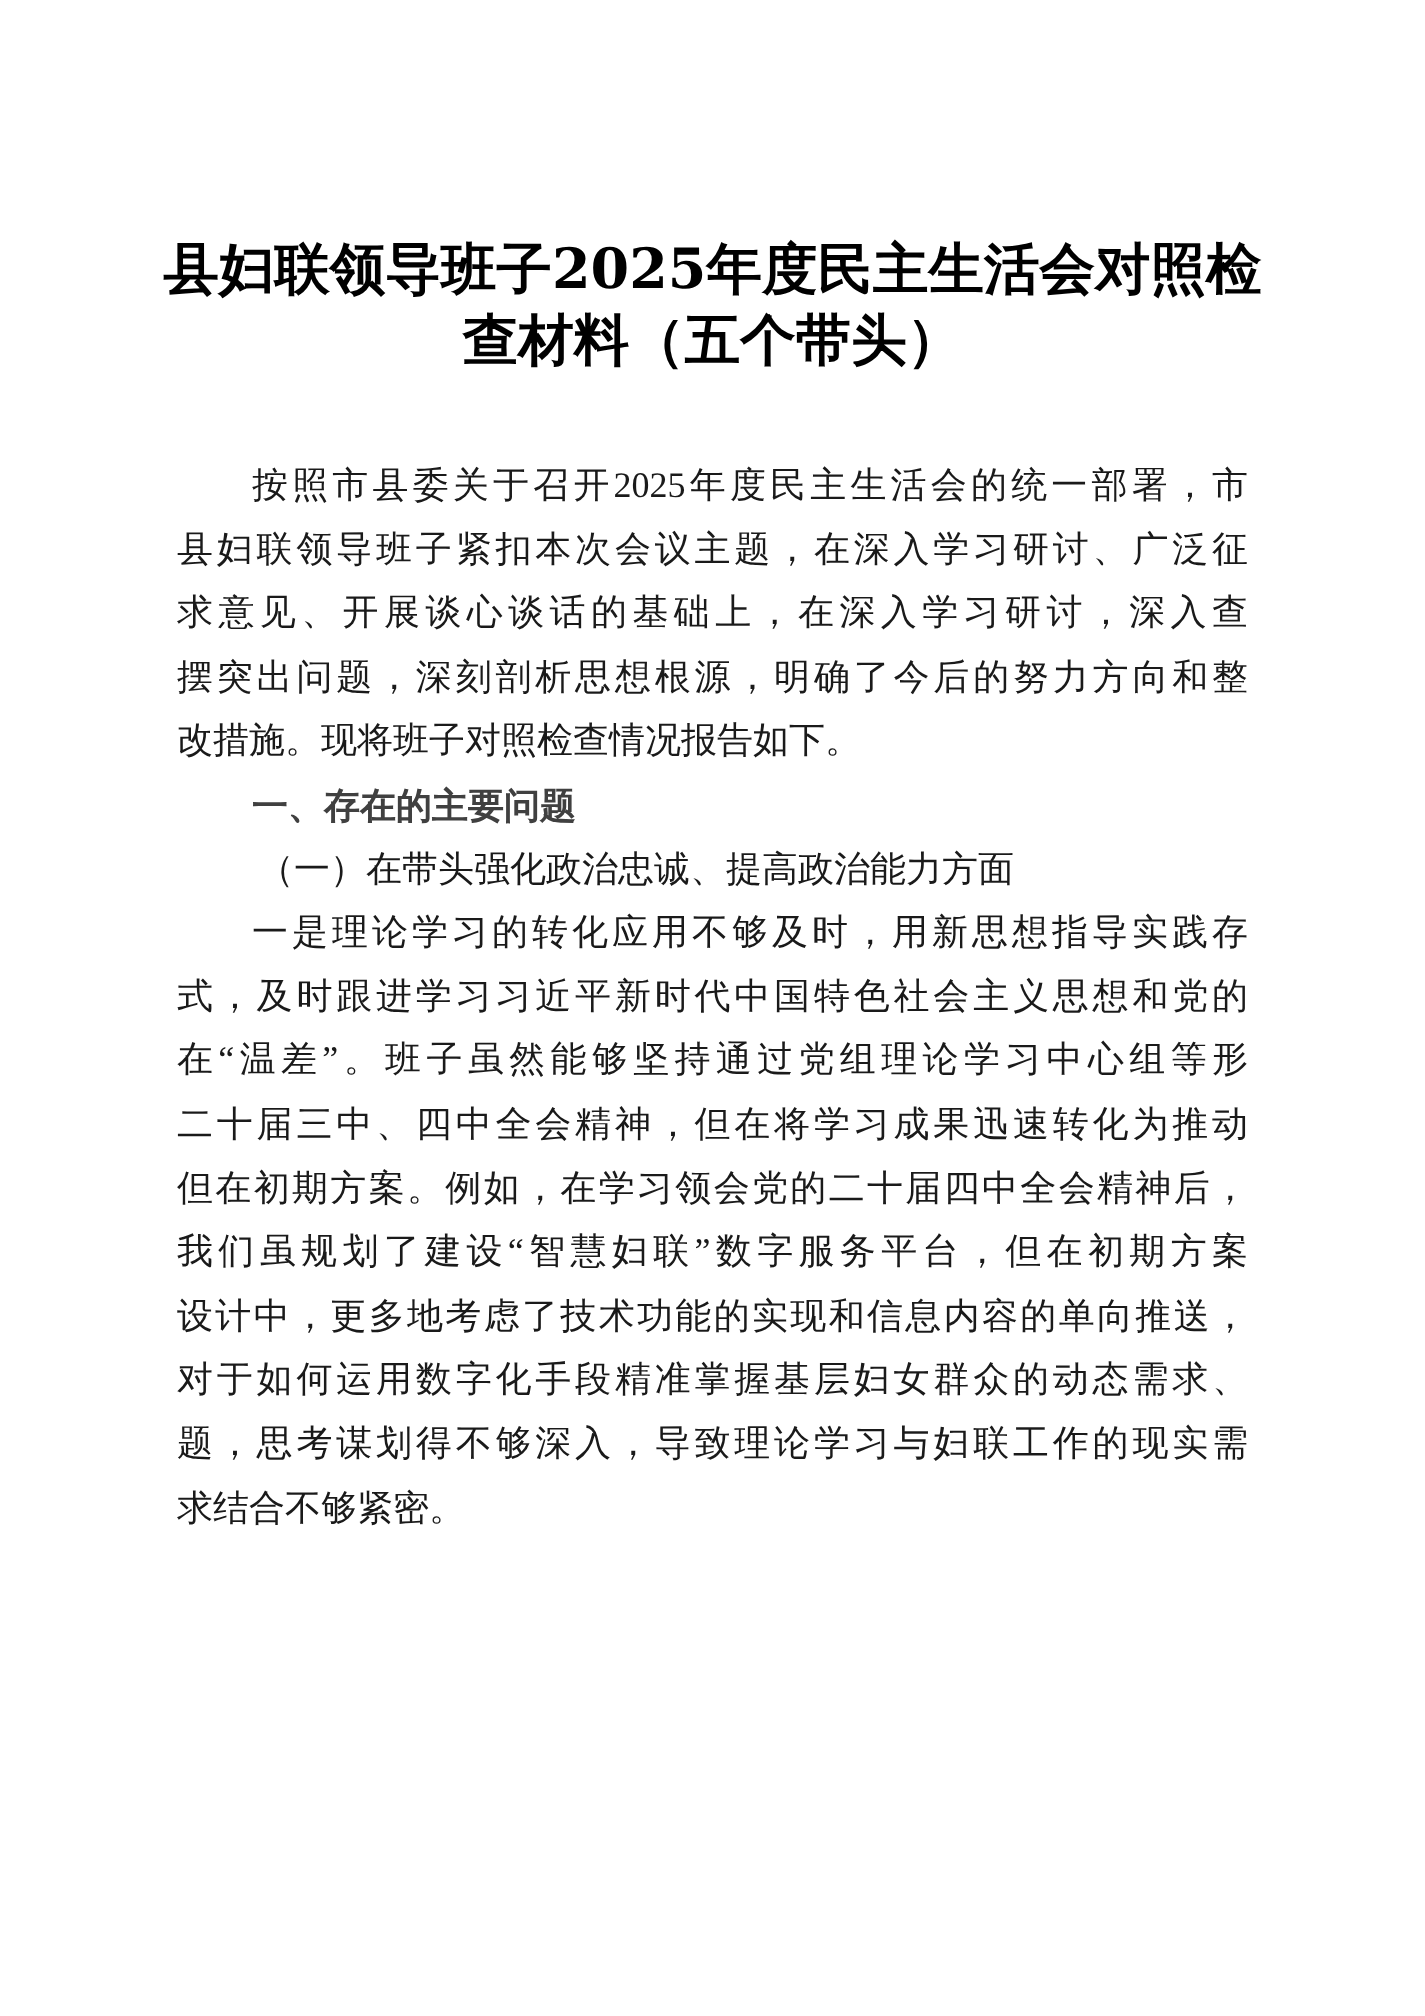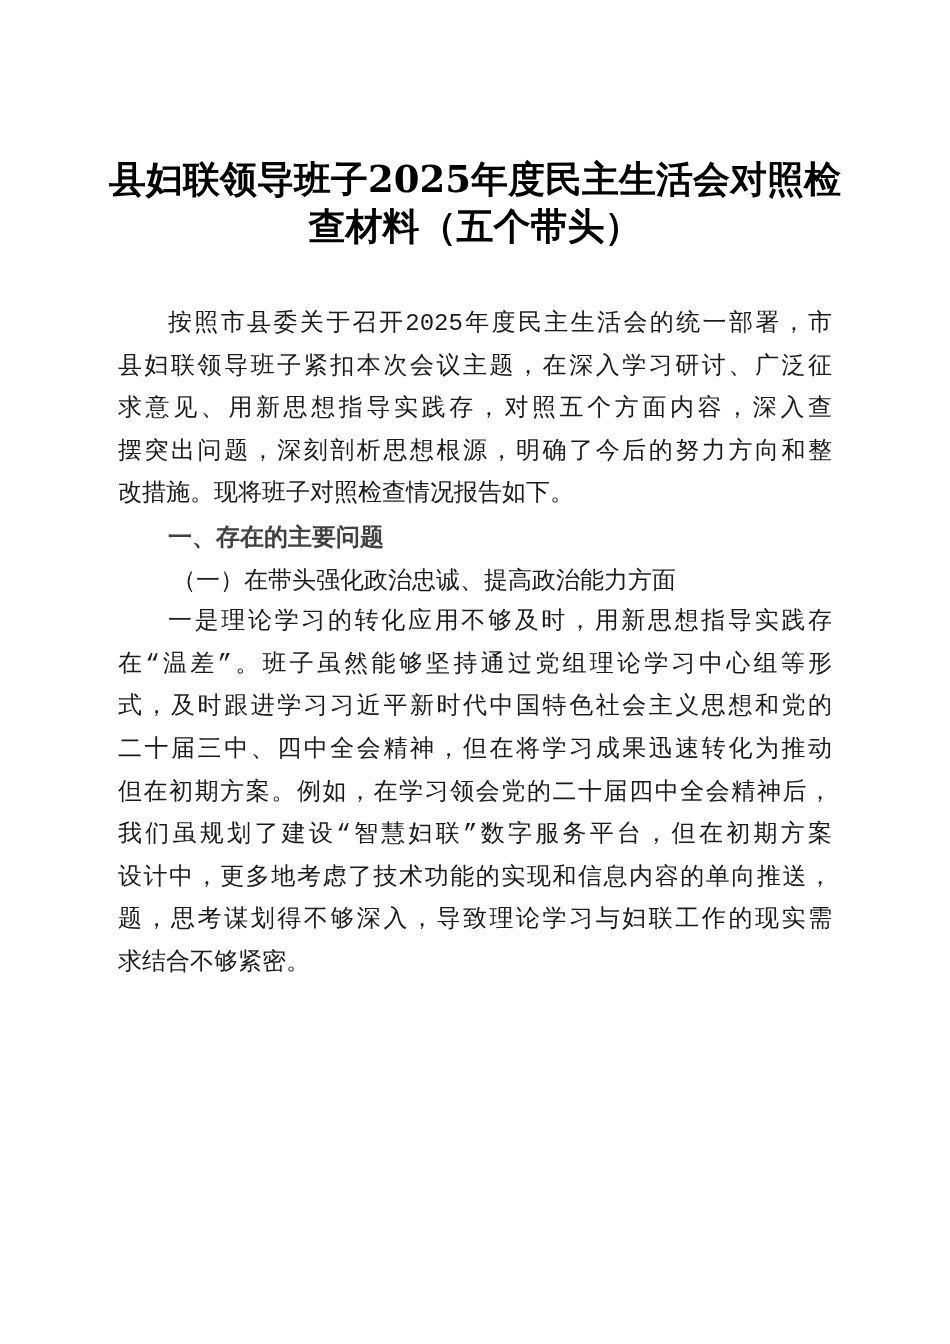--- a/index.html
+++ b/index.html
@@ -48,21 +48,21 @@
     width: 714px;
   }
   .line {
     display: block;
     height: 42.6px;
     line-height: 42.6px;
     font-size: 24px;
     white-space: nowrap;
     text-align: justify;
     text-align-last: justify;
-    font-family: Liberation Mono, monospace;
+    font-family: Liberation Serif, serif;
     font-weight: normal;
     color: #1a1a1a;
   }
   .line.last {
     text-align-last: left;
   }
   .line.indent {
     padding-left: 50px;
   }
   .line.heading1 {
@@ -85,34 +85,35 @@
 
   <div class="title">
     <span class="title-line">县妇联领导班子2025年度民主生活会对照检</span>
     <span class="title-line">查材料（五个带头）</span>
   </div>
 
   <div class="body">
     <div>
       <span class="line indent">按照市县委关于召开2025年度民主生活会的统一部署，市</span>
       <span class="line">县妇联领导班子紧扣本次会议主题，在深入学习研讨、广泛征</span>
-      <span class="line">求意见、用新思想指导实践存，对照五个方面内容，深入查</span>
+      <span class="line">求意见、开展谈心谈话的基础上，在深入学习研讨，深入查</span>
       <span class="line">摆突出问题，深刻剖析思想根源，明确了今后的努力方向和整</span>
       <span class="line last">改措施。现将班子对照检查情况报告如下。</span>
     </div>
 
     <span class="line heading1">一、存在的主要问题</span>
     <span class="line heading2">（一）在带头强化政治忠诚、提高政治能力方面</span>
 
     <div>
       <span class="line indent">一是理论学习的转化应用不够及时，用新思想指导实践存</span>
+      <span class="line">式，及时跟进学习习近平新时代中国特色社会主义思想和党的</span>
       <span class="line">在“温差”。班子虽然能够坚持通过党组理论学习中心组等形</span>
-      <span class="line">式，及时跟进学习习近平新时代中国特色社会主义思想和党的</span>
       <span class="line">二十届三中、四中全会精神，但在将学习成果迅速转化为推动</span>
       <span class="line">但在初期方案。例如，在学习领会党的二十届四中全会精神后，</span>
       <span class="line">我们虽规划了建设“智慧妇联”数字服务平台，但在初期方案</span>
       <span class="line">设计中，更多地考虑了技术功能的实现和信息内容的单向推送，</span>
+      <span class="line">对于如何运用数字化手段精准掌握基层妇女群众的动态需求、</span>
       <span class="line">题，思考谋划得不够深入，导致理论学习与妇联工作的现实需</span>
       <span class="line last">求结合不够紧密。</span>
     </div>
   </div>
 
 </div>
 
 </body></html>

